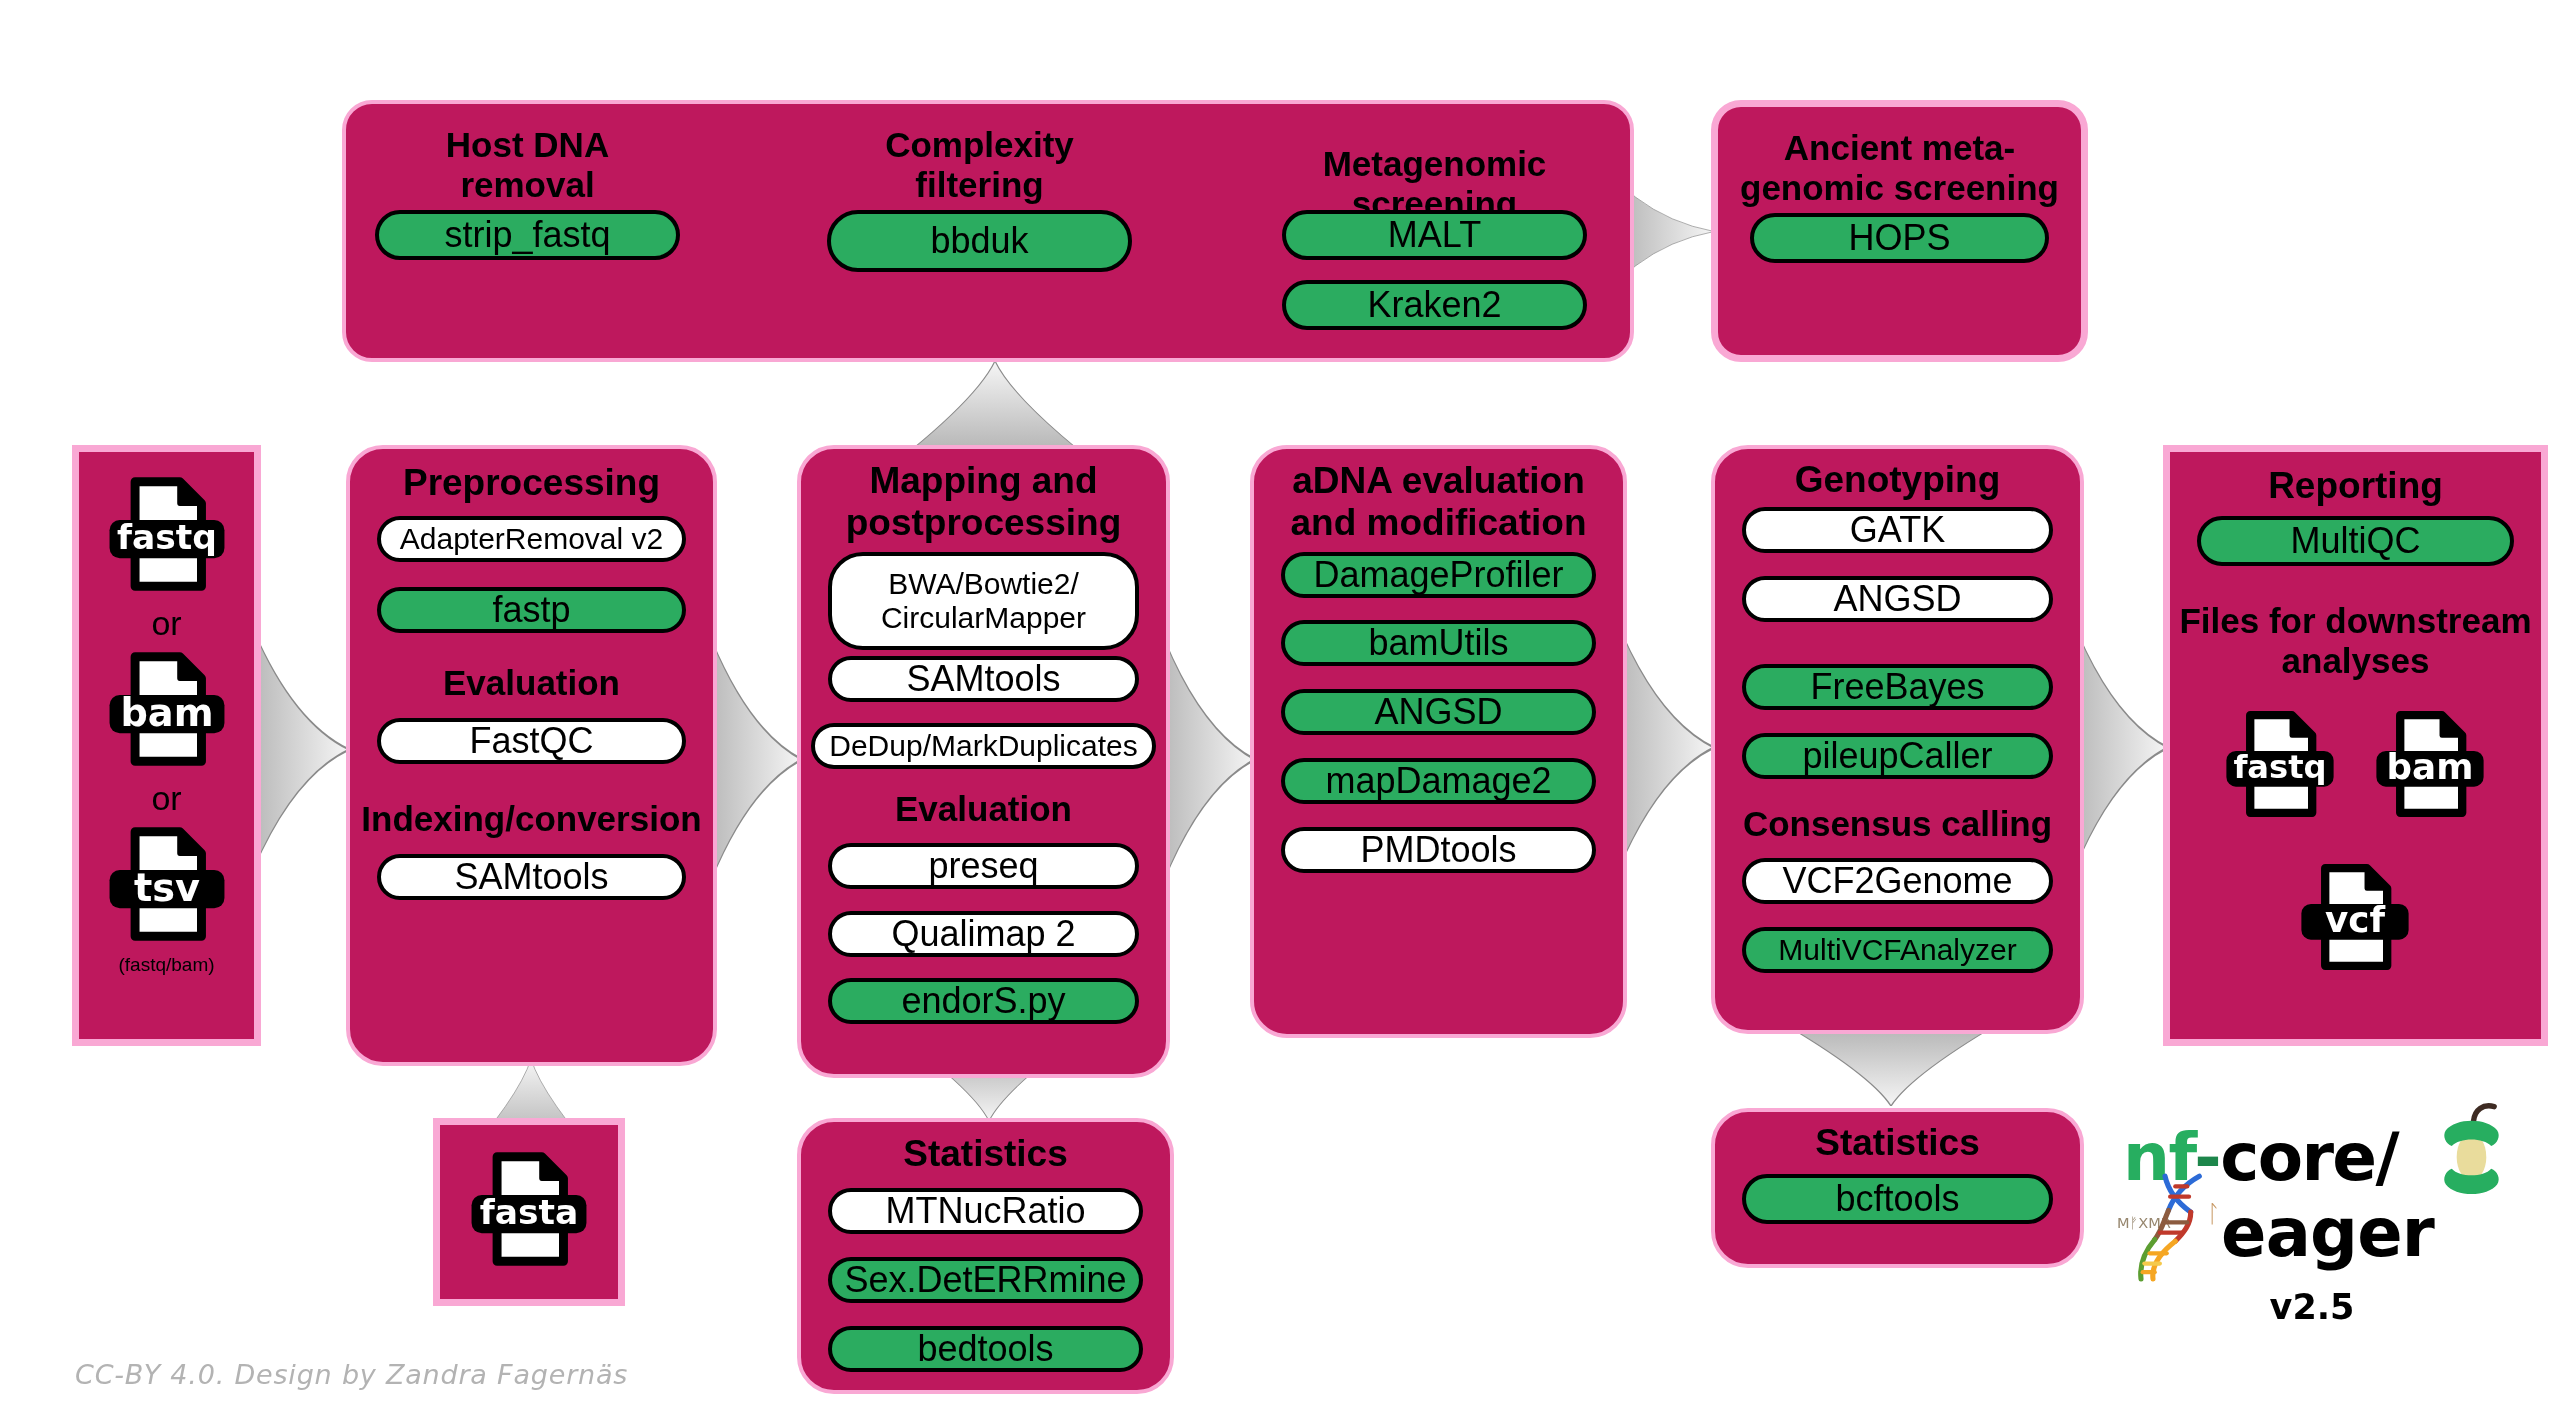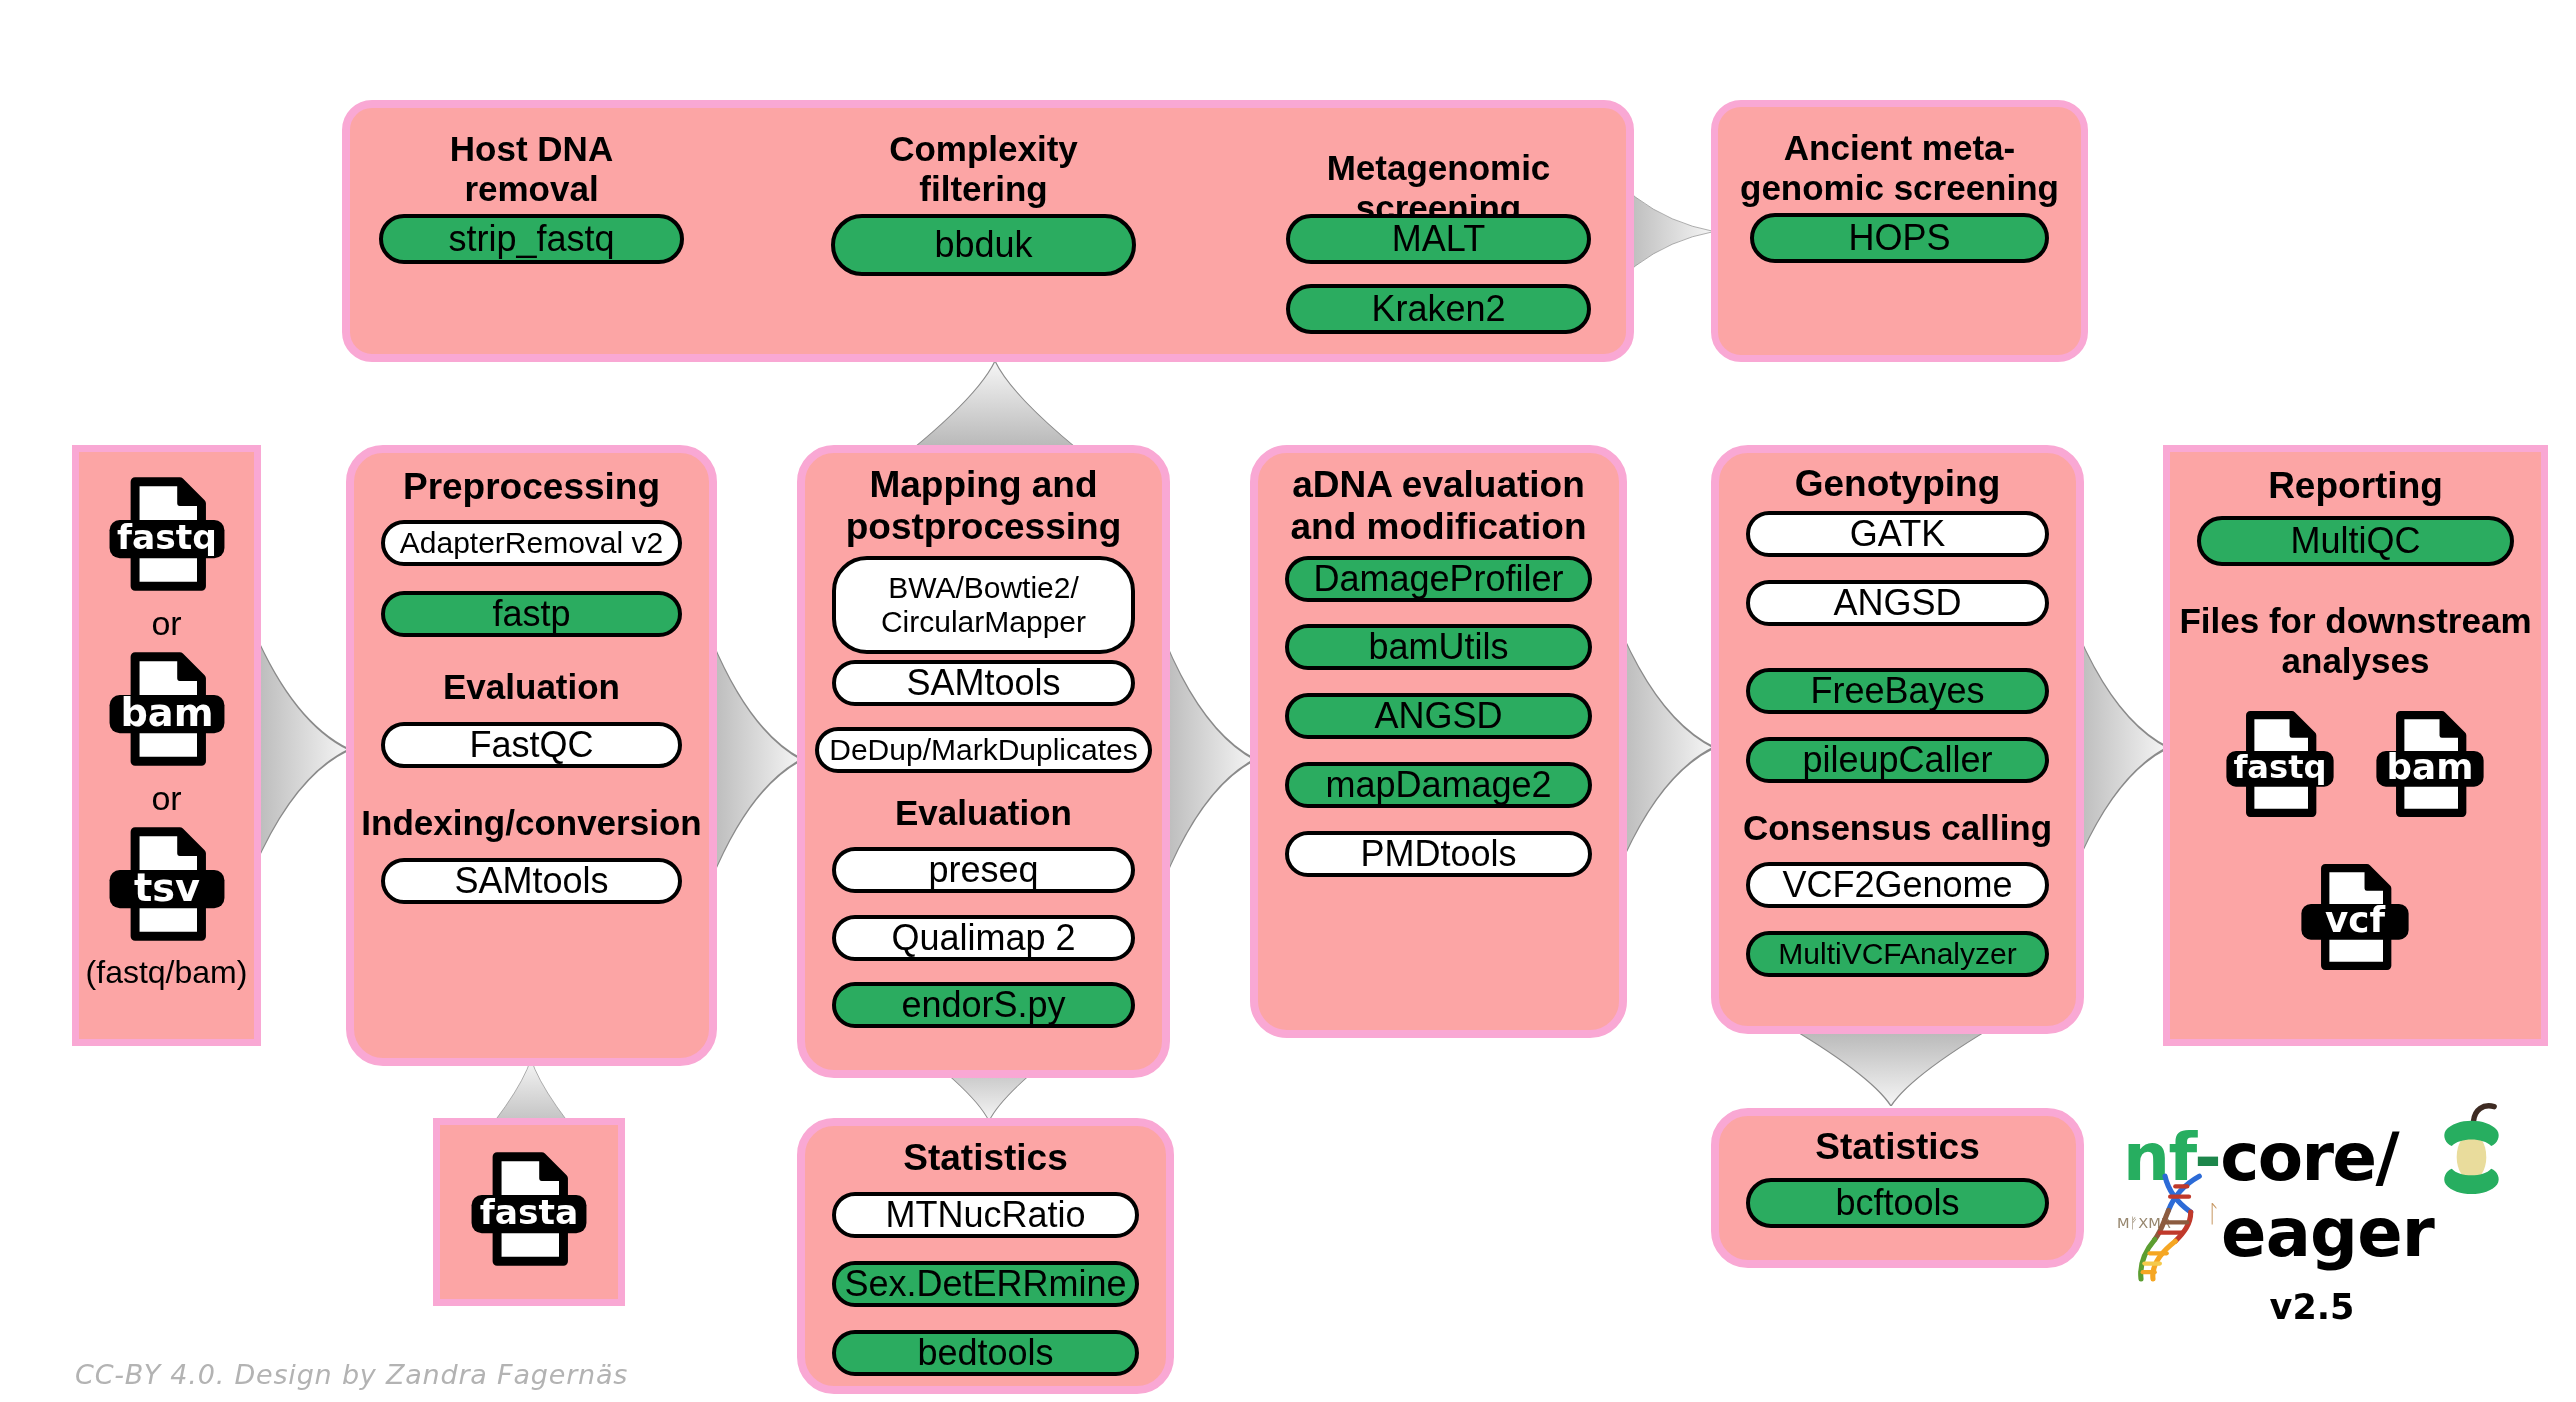--- a/index.html
+++ b/index.html
@@ -1,40 +1,40 @@
 <!DOCTYPE html>
 <html style="font-size:13px"><head>
 <meta charset="utf-8">
 <style>
   html,body{margin:0;padding:0;background:#fff;}
   #stage{position:relative;width:2576px;height:1403px;background:#ffffff;overflow:hidden;
          font-family:"Liberation Sans",sans-serif;color:#000;}
   
-  .box{position:absolute;background:#fca5a5;border:8px solid #f9a8d4;border-radius:37px;
+  .box{position:absolute;background:#be185d;border:4px solid #f9a8d4;border-radius:37px;
        box-sizing:border-box;z-index:2;}
   .box.sq{border-radius:0;border-width:7.2px;}
   
   .bt{position:absolute;left:0;right:0;text-align:center;font-weight:bold;font-size:37px;
       line-height:1.14;white-space:pre-line;}
   .sub{position:absolute;left:0;right:0;text-align:center;font-weight:bold;font-size:35px;
       line-height:1.1;white-space:pre-line;}
   
   .pill{position:absolute;left:27px;right:27px;height:46px;border:4.8px solid #000;
         border-radius:35px;background:#fff;display:flex;align-items:center;justify-content:center;
         font-size:36px;box-sizing:border-box;text-align:center;white-space:pre-line;line-height:1.12;}
   .pill.green{background:#2BAC60;}
   .pill.two{height:98px;font-size:30px;}
   .pill.wide{left:9.6px;right:9.6px;font-size:30px;}
   .pill.f38{font-size:30px;}
   
   .tsec{position:absolute;top:0;bottom:0;width:337px;}
   .tsec .pill{left:16px;right:16px;border-width:4px;}
   
   .or{position:absolute;left:0;right:0;text-align:center;font-size:34px;}
-  .note{position:absolute;left:0;right:0;text-align:center;font-size:32px;}
+  .note{position:absolute;left:0;right:0;text-align:center;font-size:19px;}
   .credit{position:absolute;left:75px;top:1359px;font-size:27px;color:#b3b3b3;
           font-style:italic;letter-spacing:0.8px;font-family:"DejaVu Sans",sans-serif;}
   
   .arrow{position:absolute;z-index:1;}
   
   .fi{position:absolute;}
   .fi .page{fill:#fff;stroke:#000;stroke-width:7;stroke-linejoin:round;}
   .fi .fold{fill:#000;stroke:#000;stroke-width:4;stroke-linejoin:round;}
   .fi .band{fill:#000;}
   .fi text{fill:#fff;font-weight:bold;font-family:"DejaVu Sans",sans-serif;text-anchor:middle;}

